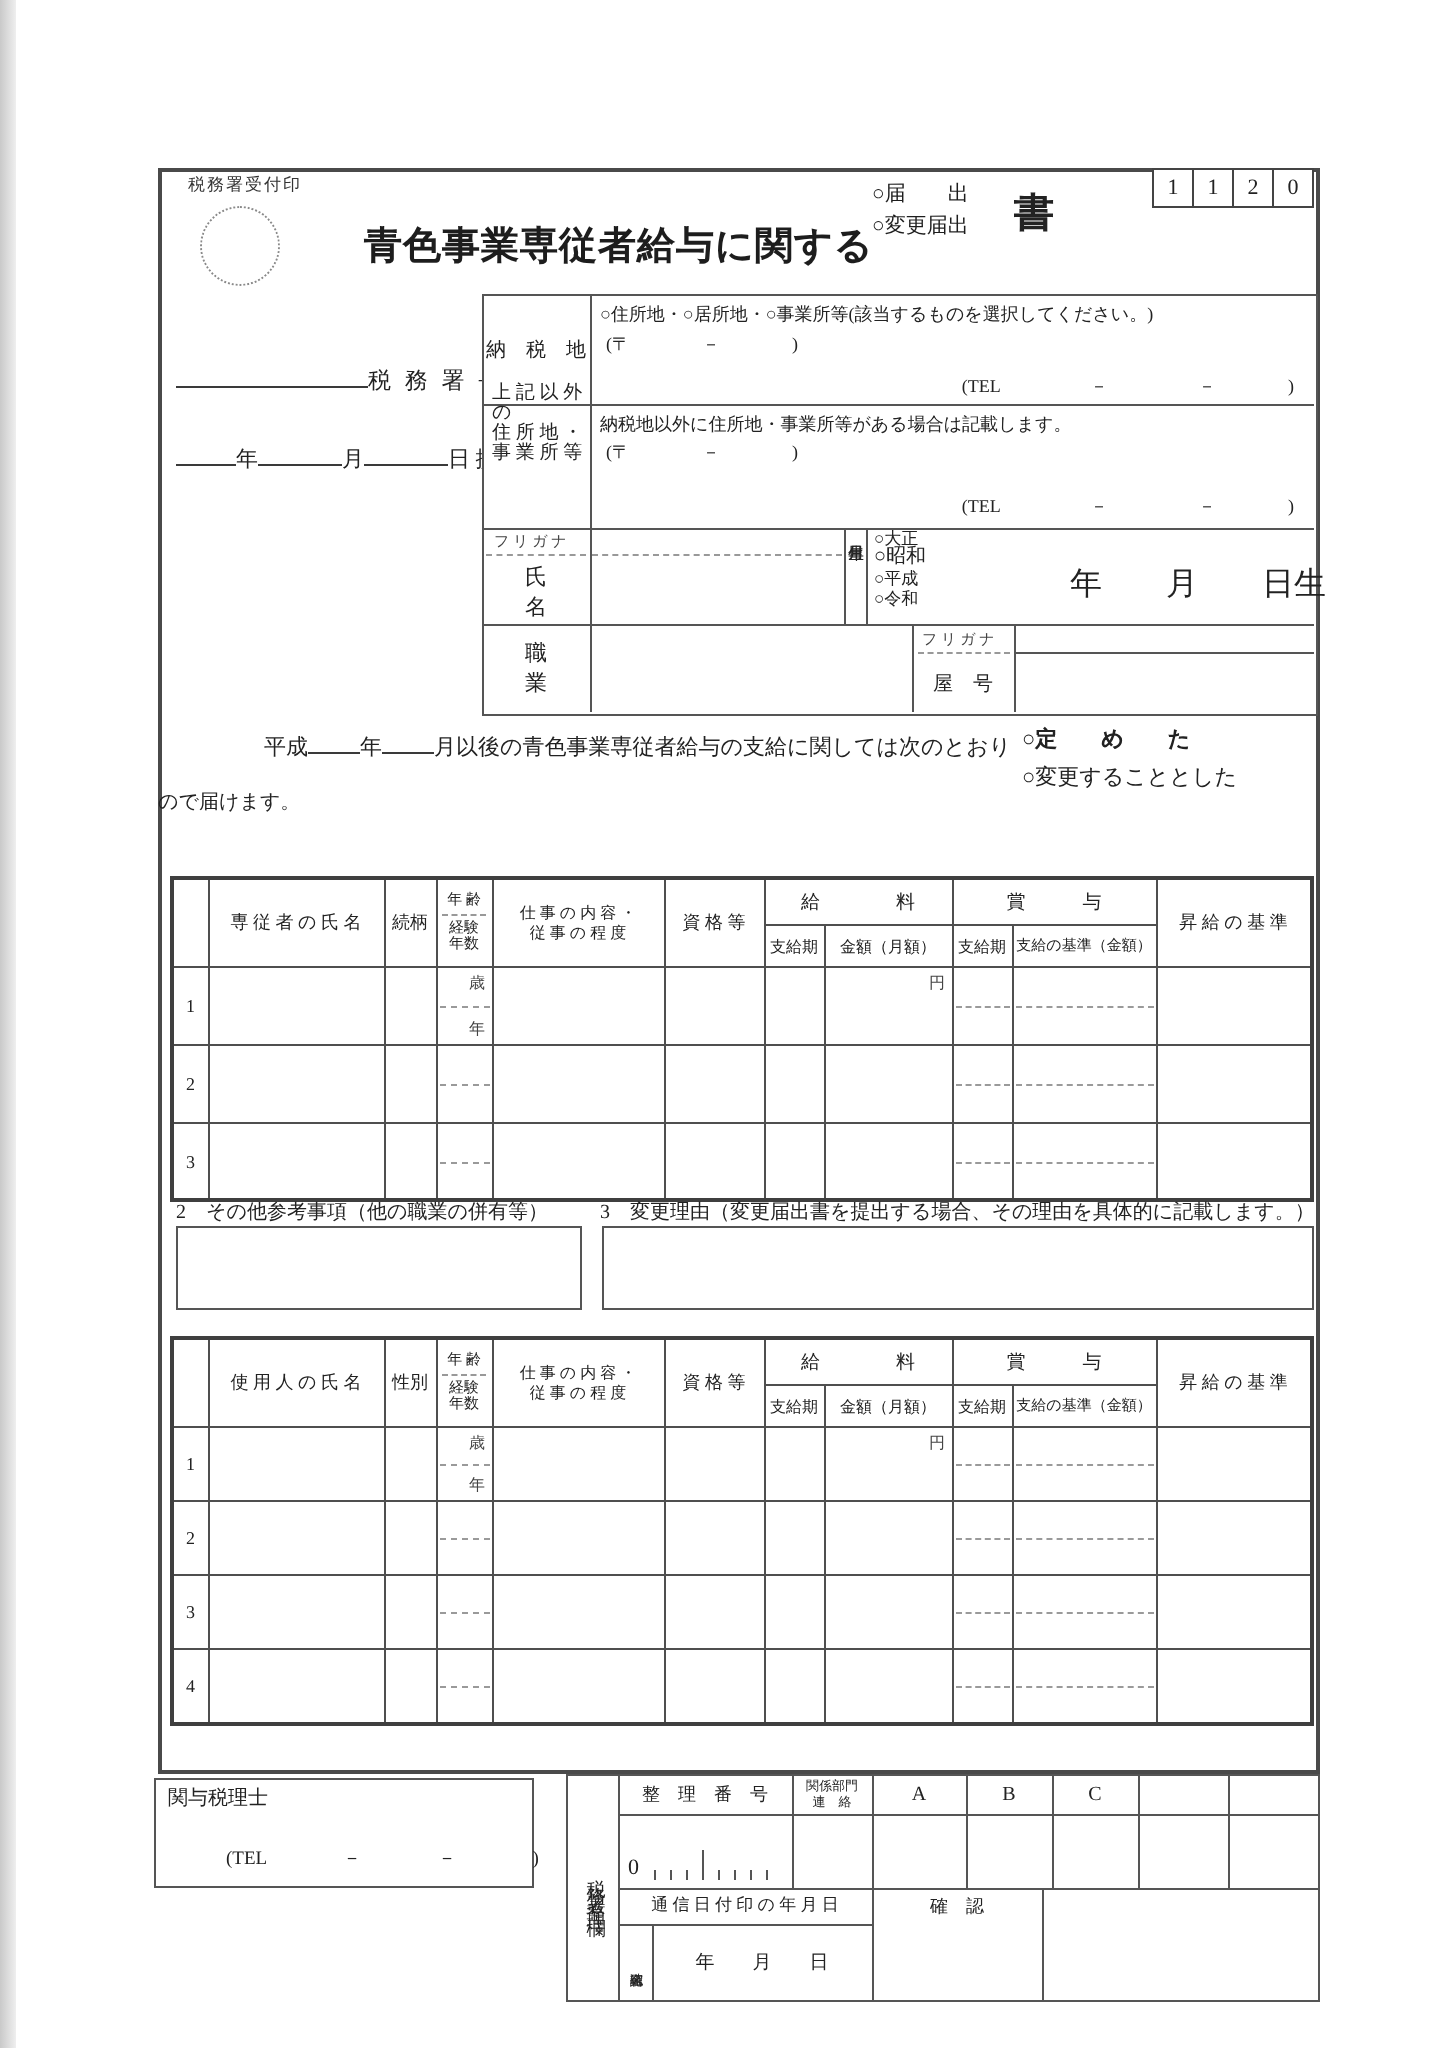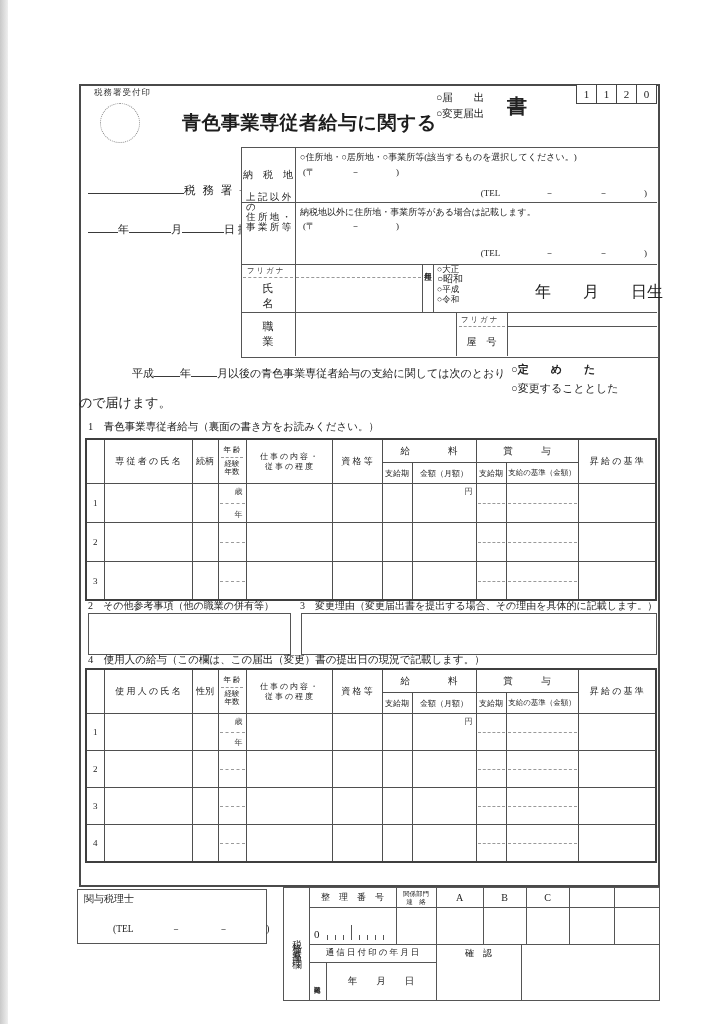--- a/index.html
+++ b/index.html
@@ -116,23 +116,22 @@
   <div class="abs" style="left:461px;top:315px;font-size:7.5px;color:#444;">フ リ ガ ナ</div>
   <div class="abs" style="left:459px;top:326px;width:46px;border-top:1px dashed #999;"></div>
   <div class="line1" style="left:507px;top:326px;width:150px;height:1px;"></div>
   <div class="ptxt" style="left:456px;top:330px;width:51px;height:24px;font-size:10px;">屋　号</div>
 
   <div class="abs" style="left:88px;top:365px;font-size:11px;margin-left:44px;">
     <span>平成</span><span class="bl" style="width:26px;"></span><span>年</span><span class="bl" style="width:26px;"></span><span>月以後の青色事業専従者給与の支給に関しては次のとおり</span>
   </div>
   <div class="abs" style="left:511px;top:362px;font-size:11px;font-weight:bold;">○定　　め　　た</div>
   <div class="abs" style="left:511px;top:381px;font-size:11px;">○変更することとした</div>
-  <div class="abs" style="left:79px;top:394px;font-size:13px;">ので届けます。</div>
-
-  <div class="abs" style="left:88px;top:420px;font-size:10.5px;">1　青色事業専従者給与（裏面の書き方をお読みください。）</div>
+  <div class="abs" style="left:79px;top:394px;font-size:10px;">ので届けます。</div>
+
 
   <table class="t" style="left:85px;top:438px;width:570px;">
     <colgroup>
         <col style="width:18px">
         <col style="width:88px">
         <col style="width:26px">
         <col style="width:28px">
         <col style="width:86px">
         <col style="width:50px">
         <col style="width:30px">
@@ -216,21 +215,20 @@
         <td></td>
       </tr>
     </tbody>
   </table>
 
   <div class="abs" style="left:88px;top:599px;font-size:10px;">2　その他参考事項（他の職業の併有等）</div>
   <div class="abs" style="left:300px;top:599px;font-size:10px;">3　変更理由（変更届出書を提出する場合、その理由を具体的に記載します。）</div>
   <div class="box" style="left:88px;top:613px;width:201px;height:40px;border-width:1.2px;"></div>
   <div class="box" style="left:301px;top:613px;width:354px;height:40px;border-width:1.2px;"></div>
 
-  <div class="abs" style="left:88px;top:653px;font-size:10.5px;">4　使用人の給与（この欄は、この届出（変更）書の提出日の現況で記載します。）</div>
 
   <table class="t" style="left:85px;top:668px;width:570px;">
     <colgroup>
         <col style="width:18px">
         <col style="width:88px">
         <col style="width:26px">
         <col style="width:28px">
         <col style="width:86px">
         <col style="width:50px">
         <col style="width:30px">

